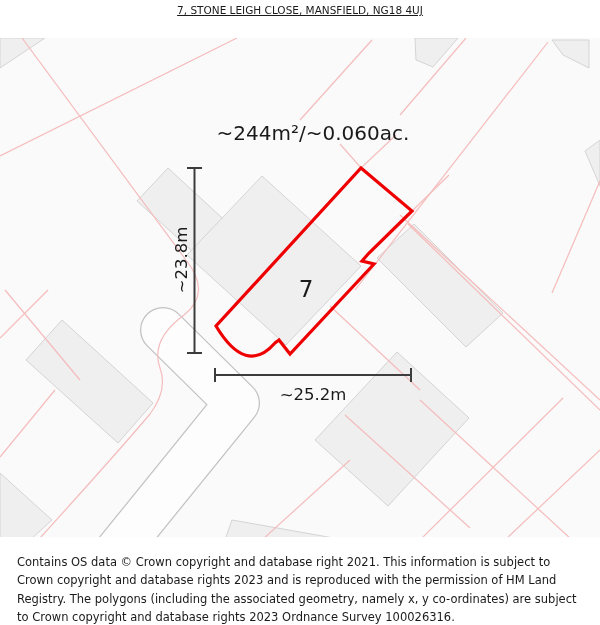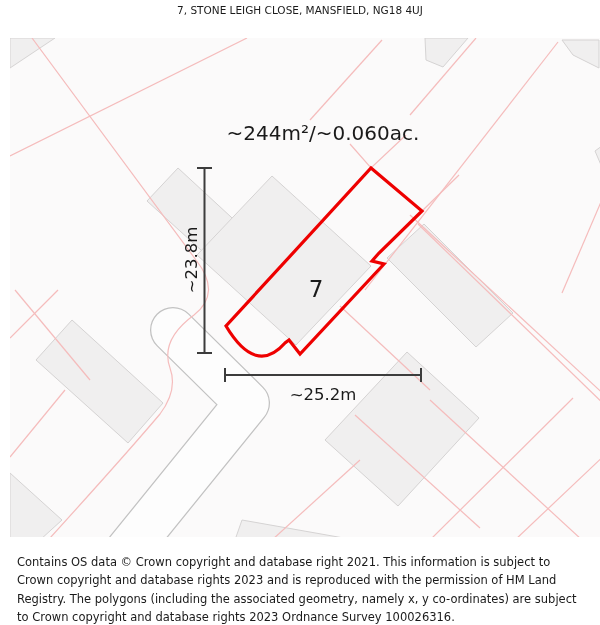--- a/index.html
+++ b/index.html
@@ -13,35 +13,36 @@
     color: #1a1a1a;
   }
   .header {
     position: absolute;
     top: 0; left: 0;
     width: 600px;
     height: 38px;
     text-align: center;
     background: #ffffff;
     z-index: 3;
+    text-decoration: underline;
   }
   .header .title {
     padding-top: 3px;
     font-size: 10.5px;
     line-height: 14px;
     white-space: nowrap;
   }
   .header .subtitle {
     font-size: 11px;
     line-height: 17px;
     white-space: nowrap;
   }
   .map-wrap {
     position: absolute;
-    top: 38px; left: 10px;
+    top: 38px; left: 0;
     width: 480px;
     height: 499px;
   }
   .map-wrap svg { display: block; }
   .footer {
     position: absolute;
     top: 537px; left: 0;
     width: 600px;
     height: 88px;
     background: #ffffff;

